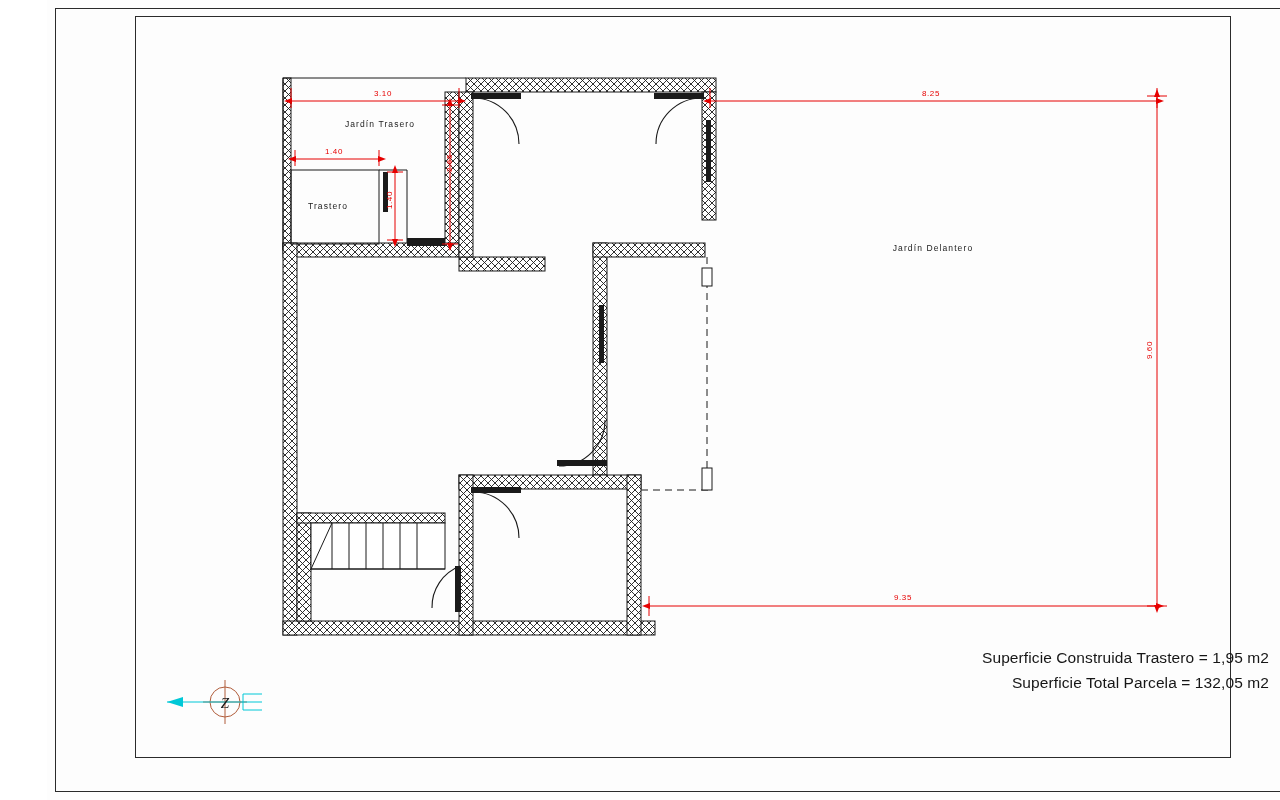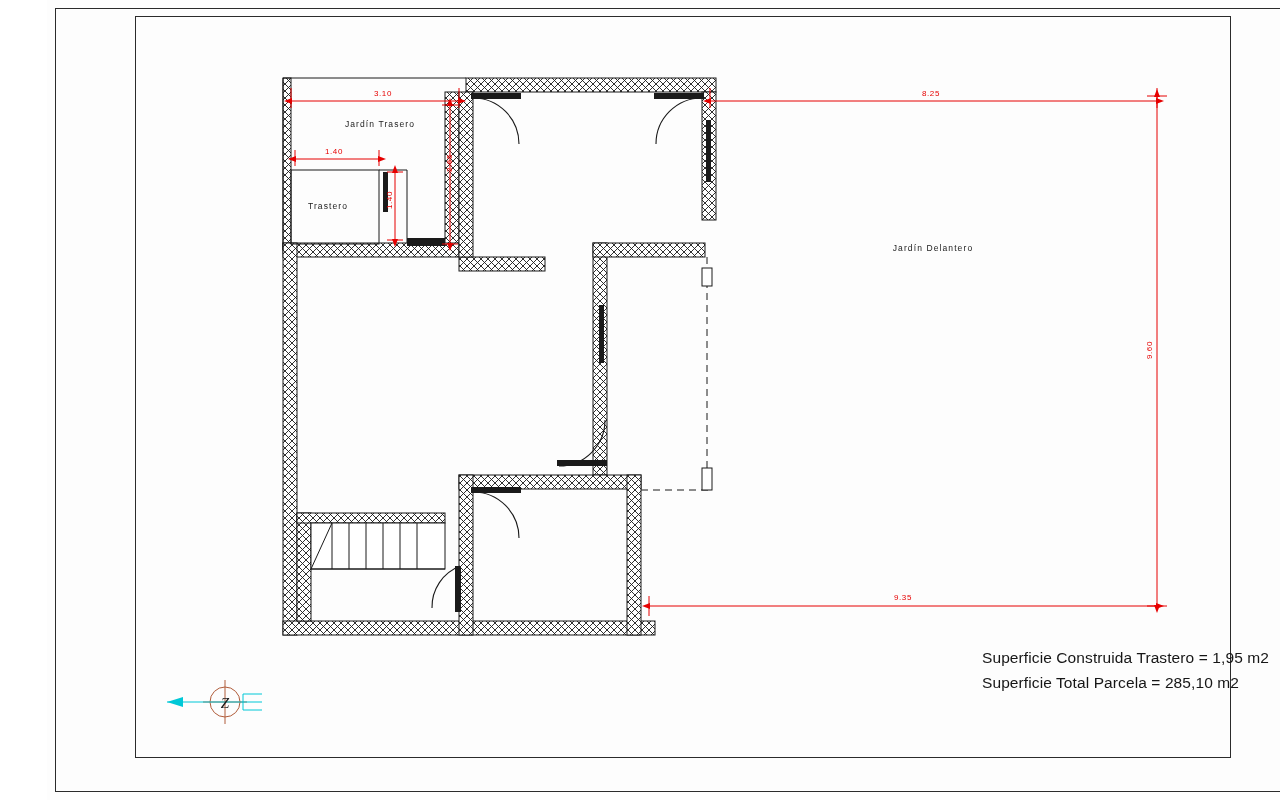--- a/index.html
+++ b/index.html
@@ -39,21 +39,21 @@
   svg.plan {
     position: absolute;
     left: 0; top: 0;
     width: 1280px;
     height: 800px;
   }
   .legend {
     position: absolute;
     right: 58px;
     top: 645px;
-    text-align: left;
+    text-align: right;
     color: #161616;
     font-size: 15.5px;
     line-height: 25px;
     letter-spacing: 0.1px;
   }
   .legend div { white-space: nowrap; }
   .dim-label {
     fill: #e60000;
     font-family: "Liberation Sans", sans-serif;
     font-size: 8px;
@@ -233,16 +233,16 @@
       <path d="M120,702 L136,697 L136,707 z" fill="#00c8d7"></path>
       <line x1="196" y1="694" x2="215" y2="694" stroke="#00c8d7" stroke-width="1"></line>
       <line x1="196" y1="710" x2="215" y2="710" stroke="#00c8d7" stroke-width="1"></line>
       <line x1="196" y1="694" x2="196" y2="710" stroke="#00c8d7" stroke-width="1"></line>
       <text class="northtext" text-anchor="middle" x="178" y="708">Z</text>
     </g>
   </svg>
 
   <div class="legend">
     <div>Superficie Construida Trastero = 1,95 m2</div>
-    <div>Superficie Total Parcela = 285,10 m2</div>
+    <div>Superficie Total Parcela = 132,05 m2</div>
   </div>
 
 </div>
 
 </body></html>

